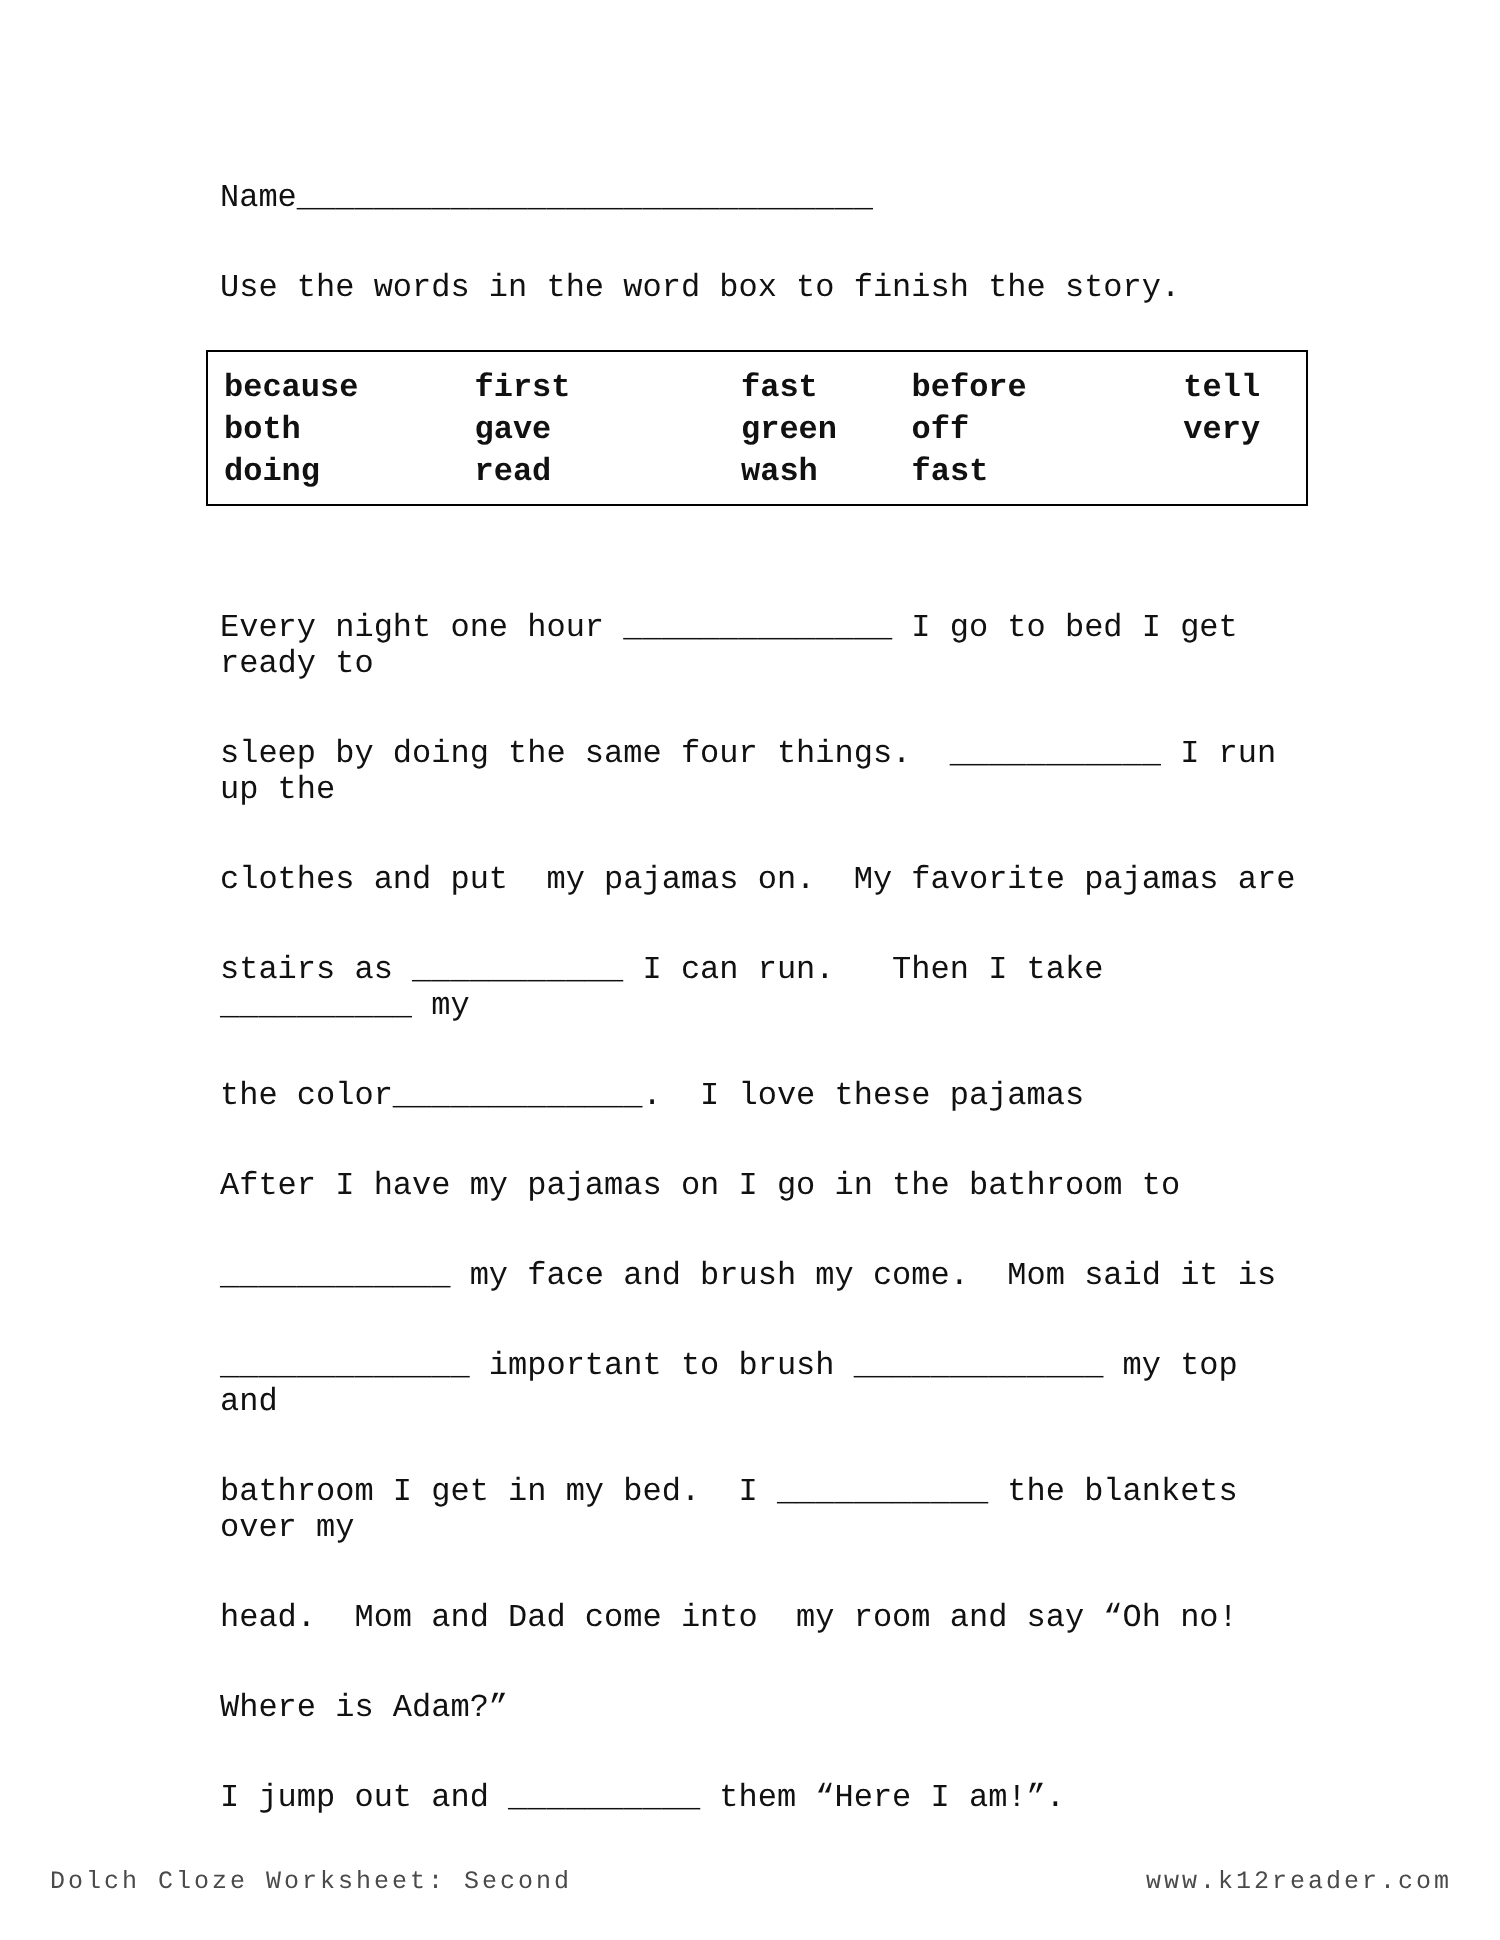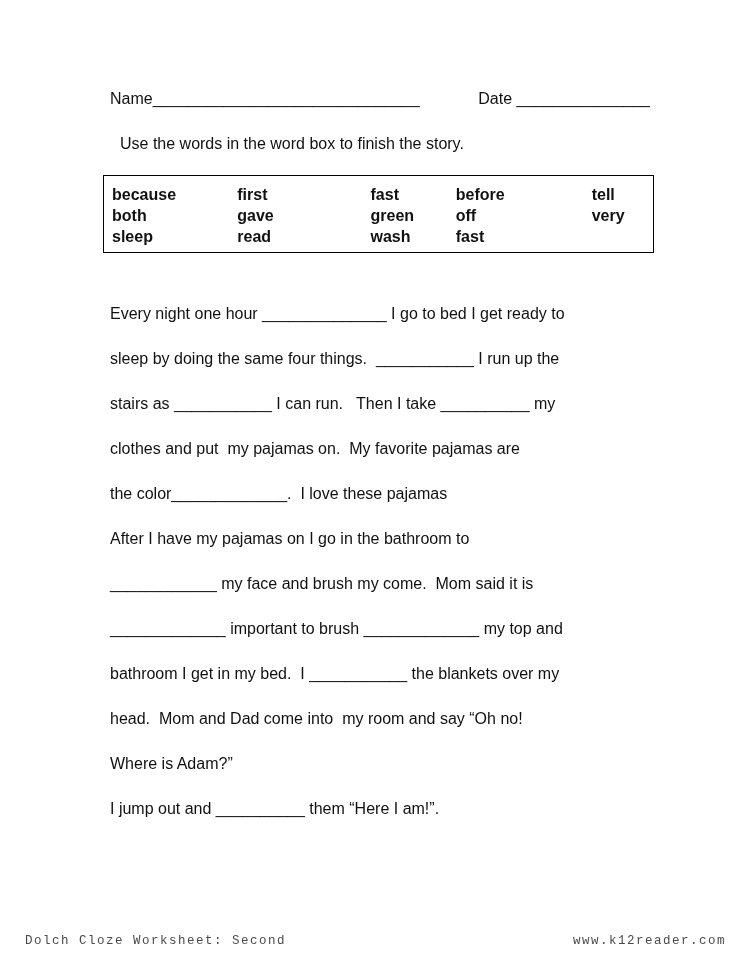--- a/index.html
+++ b/index.html
@@ -13,31 +13,31 @@
     position: relative;
     font-family: "Liberation Sans", sans-serif;
     color: #111;
     overflow: hidden;
   }
   .content {
     position: absolute;
     left: 110px;
     right: 100px;
     top: 90px;
+    font-family: Liberation Mono, monospace;
   }
   .header-row {
     display: flex;
     justify-content: space-between;
     font-size: 16px;
     white-space: pre;
   }
   .instructions {
     margin-top: 27px;
     font-size: 16px;
-    margin-left: 10px;
   }
   .word-box {
     margin-top: 22px;
     margin-left: -7px;
     margin-right: -4px;
     border: 1px solid #000;
     padding: 8px 8px 5px 8px;
     display: grid;
     grid-template-columns: 23.5% 25% 16% 25.5% 10%;
     font-weight: bold;
@@ -66,48 +66,47 @@
     color: #4a4a4a;
   }
 </style>
 </head>
 <body>
 
 <div class="content">
 
   <div class="header-row">
     <span>Name______________________________</span>
-    <span>Date _______________</span>
   </div>
 
   <div class="instructions">Use the words in the word box to finish the story.</div>
 
   <div class="word-box">
     <span>because</span>
     <span>first</span>
     <span>fast</span>
     <span>before</span>
     <span>tell</span>
     <span>both</span>
     <span>gave</span>
     <span>green</span>
     <span>off</span>
     <span>very</span>
-    <span>sleep</span>
+    <span>doing</span>
     <span>read</span>
     <span>wash</span>
     <span>fast</span>
     <span></span>
   </div>
 
   <div class="story">
     <p>Every night one hour ______________ I go to bed I get ready to</p>
     <p>sleep by doing the same four things.  ___________ I run up the</p>
+    <p>clothes and put  my pajamas on.  My favorite pajamas are</p>
     <p>stairs as ___________ I can run.   Then I take __________ my</p>
-    <p>clothes and put  my pajamas on.  My favorite pajamas are</p>
     <p>the color_____________.  I love these pajamas</p>
     <p>After I have my pajamas on I go in the bathroom to</p>
     <p>____________ my face and brush my come.  Mom said it is</p>
     <p>_____________ important to brush _____________ my top and</p>
     <p>bathroom I get in my bed.  I ___________ the blankets over my</p>
     <p>head.  Mom and Dad come into  my room and say “Oh no!</p>
     <p>Where is Adam?”</p>
     <p>I jump out and __________ them “Here I am!”.</p>
   </div>
 

